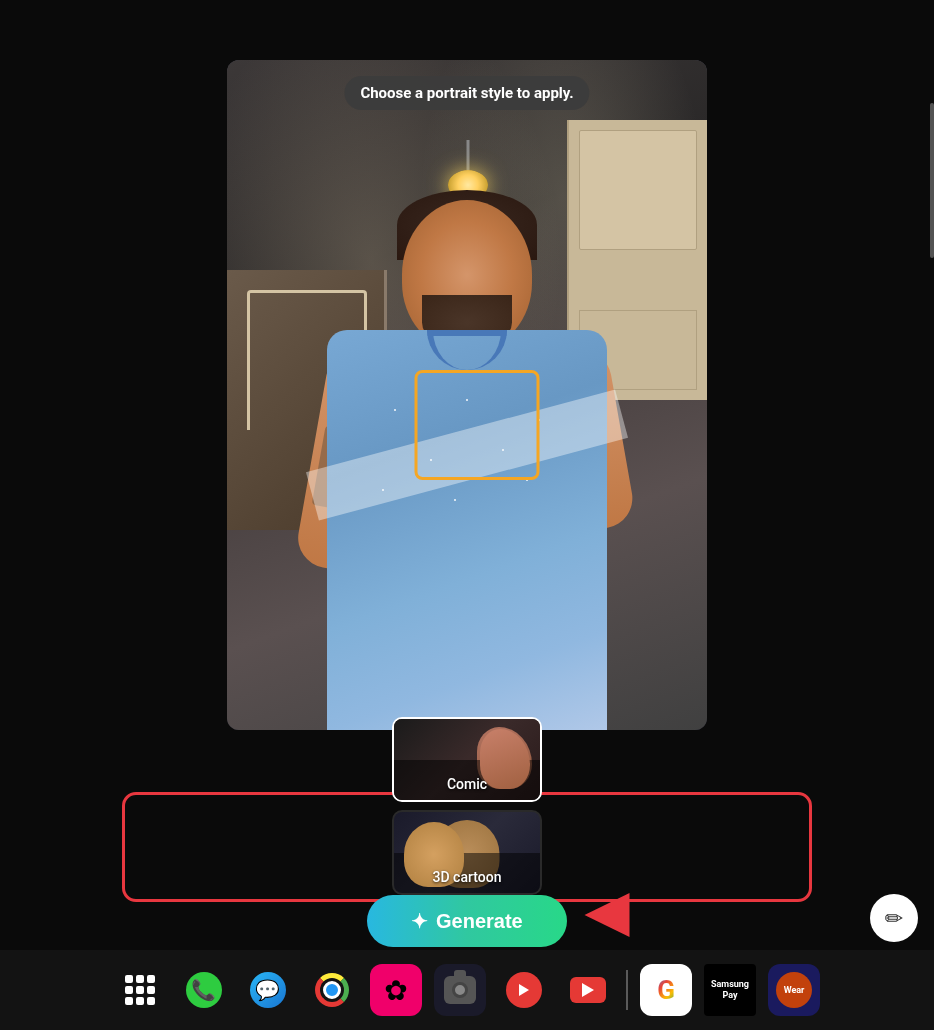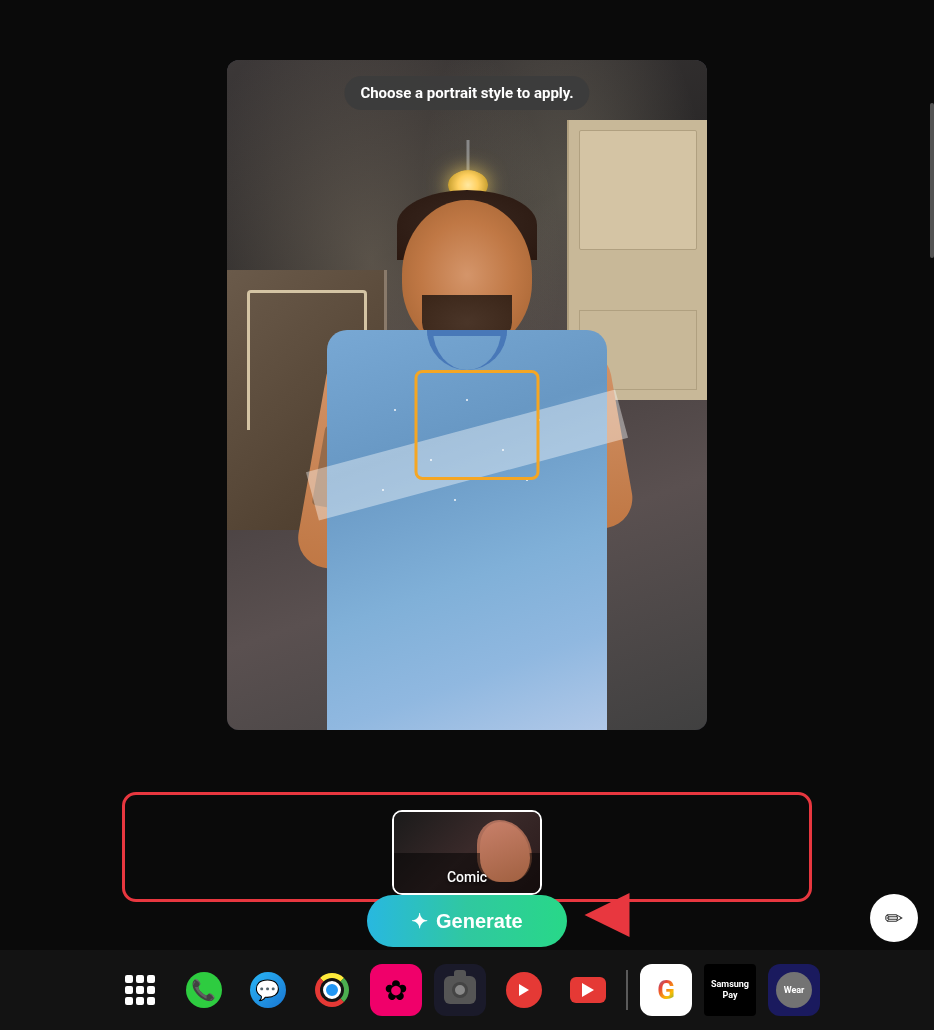--- a/index.html
+++ b/index.html
@@ -541,21 +541,21 @@
       font-weight: bold;
       text-align: center;
       line-height: 1.2;
     }
 
     
     .wear-icon-inner {
       width: 36px;
       height: 36px;
       border-radius: 50%;
-      background: #737373;
+      background: #c2410c;
       display: flex;
       align-items: center;
       justify-content: center;
     }
     .wear-text-inner {
       font-size: 9px;
       color: #fff;
       font-weight: bold;
     }
 
@@ -728,20 +728,27 @@
 <div style="position:absolute; bottom:135px; left:50%; transform:translateX(-50%); z-index:30; display:flex; gap:8px; align-items:flex-start;flex-direction:column;">
 
   <div class="style-item active">
     <div class="style-thumb thumb-comic">
       <div style="position:absolute;top:8px;right:8px;width:55px;height:62px;background:linear-gradient(160deg,#c8806a,#a06040);border-radius:40% 60% 40% 40%;opacity:0.85;"></div>
       <div style="position:absolute;bottom:0;left:0;right:0;height:40px;background:rgba(0,0,0,0.5);"></div>
     </div>
     <div class="style-label">Comic</div>
   </div>
 
+  <div class="style-item">
+    <div class="style-thumb thumb-3dcartoon">
+      <div style="position:absolute;top:8px;left:50%;transform:translateX(-50%);width:65px;height:68px;background:radial-gradient(circle,#d4a060,#b08040);border-radius:50% 50% 40% 40%;opacity:0.85;"></div>
+      <div style="position:absolute;bottom:0;left:0;right:0;height:40px;background:rgba(0,0,0,0.5);"></div>
+    </div>
+    <div class="style-label">3D cartoon</div>
+  </div>
 
 
 </div>
 
 <button class="generate-btn">
   <span class="generate-icon">✦</span>
   <span>Generate</span>
 </button>
 
 <div class="arrow-indicator">

